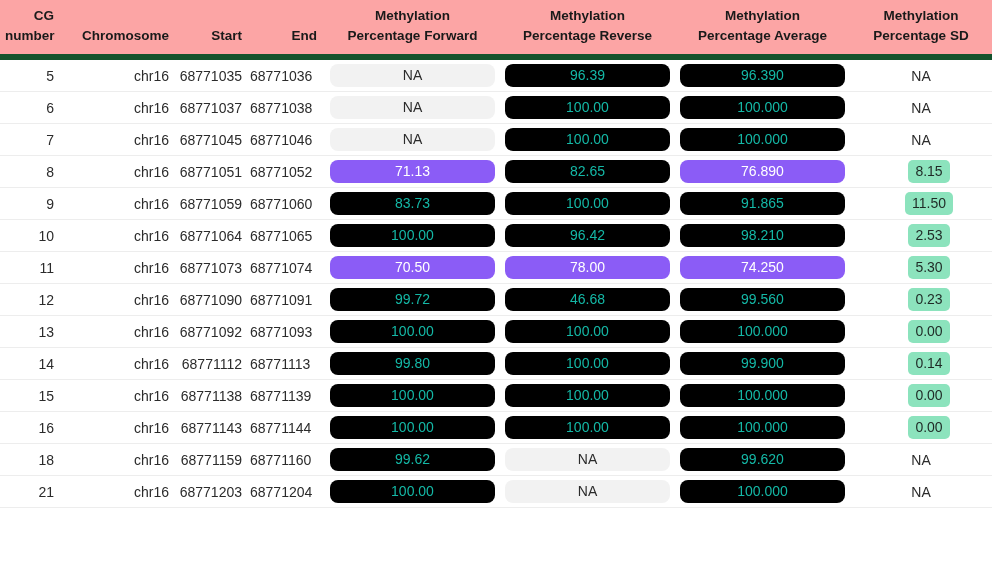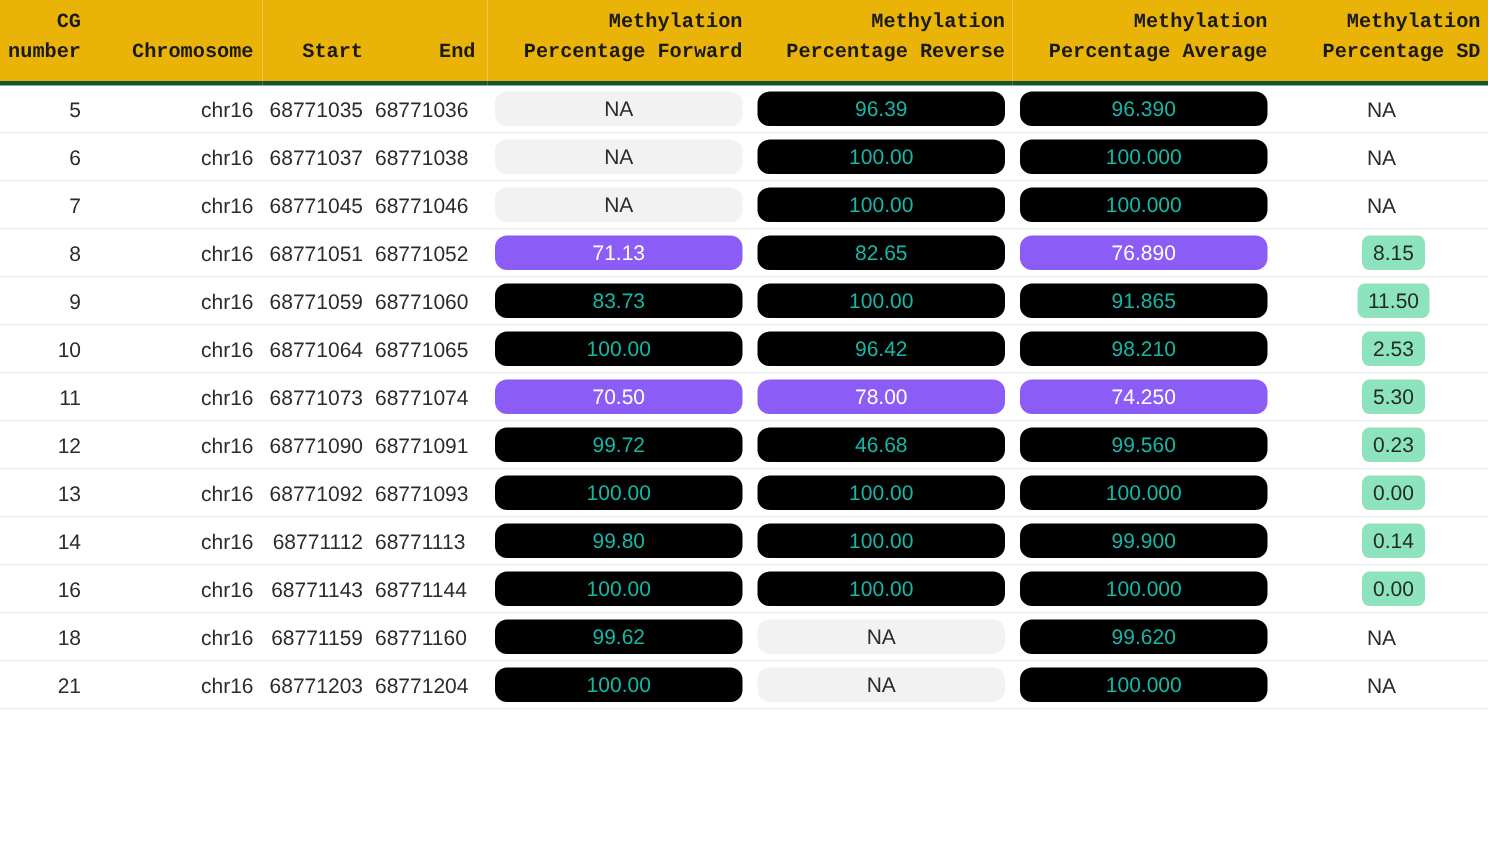--- a/index.html
+++ b/index.html
@@ -33,30 +33,29 @@
   col.c-sd    { width: 142px; }
 
   
   thead th {
     font-size: 13.5px;
     font-weight: bold;
     color: #1a1a1a;
     padding: 6px 5px 9px 5px;
     vertical-align: bottom;
     line-height: 1.45;
-    border-bottom: 3px solid #14532d;
-    background: #eab308;
-    font-family: Liberation Mono, monospace;
+    border-bottom: 6px solid #14532d;
+    background: #fca5a5;
   }
   th.h-cg, th.h-chr, th.h-start, th.h-end { text-align: right; }
   th.h-cg    { padding-right: 16px; }
   th.h-chr   { padding-right: 6px; }
   th.h-start { padding-right: 8px; }
   th.h-end   { padding-right: 8px; }
-  th.h-fwd, th.h-rev, th.h-avg, th.h-sd { text-align: right; }
+  th.h-fwd, th.h-rev, th.h-avg, th.h-sd { text-align: center; }
 
   
   tbody tr { height: 31px; }
   tbody td {
     font-size: 14px;
     color: #2b2b2b;
     border-bottom: 1px solid #ededed;
     padding: 0;
     vertical-align: middle;
     height: 31px;
@@ -302,20 +301,36 @@
         </td>
         <td class="t-val">
           <span class="pill lvl-dark">100.00</span>
         </td>
         <td class="t-val">
           <span class="pill lvl-dark">99.900</span>
         </td>
         <td class="t-sd"><span class="sd-badge">0.14</span></td>
       </tr>
       <tr>
+        <td class="t-cg">15</td>
+        <td class="t-chr">chr16</td>
+        <td class="t-start">68771138</td>
+        <td class="t-end">68771139</td>
+        <td class="t-val">
+          <span class="pill lvl-dark">100.00</span>
+        </td>
+        <td class="t-val">
+          <span class="pill lvl-dark">100.00</span>
+        </td>
+        <td class="t-val">
+          <span class="pill lvl-dark">100.000</span>
+        </td>
+        <td class="t-sd"><span class="sd-badge">0.00</span></td>
+      </tr>
+      <tr>
         <td class="t-cg">16</td>
         <td class="t-chr">chr16</td>
         <td class="t-start">68771143</td>
         <td class="t-end">68771144</td>
         <td class="t-val">
           <span class="pill lvl-dark">100.00</span>
         </td>
         <td class="t-val">
           <span class="pill lvl-dark">100.00</span>
         </td>

